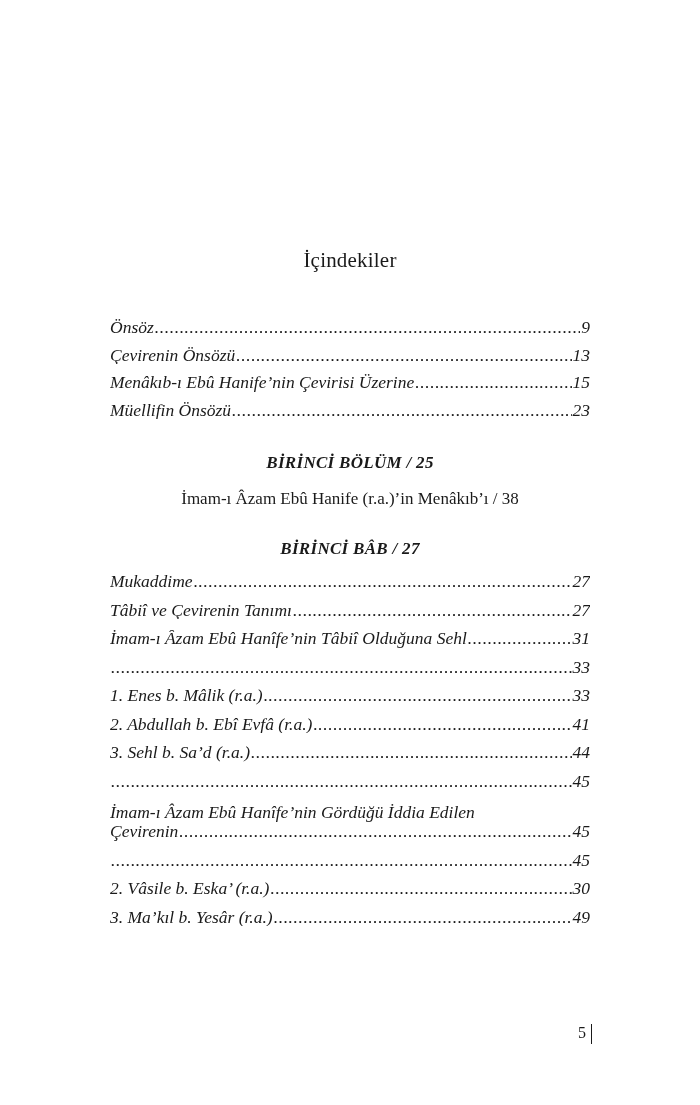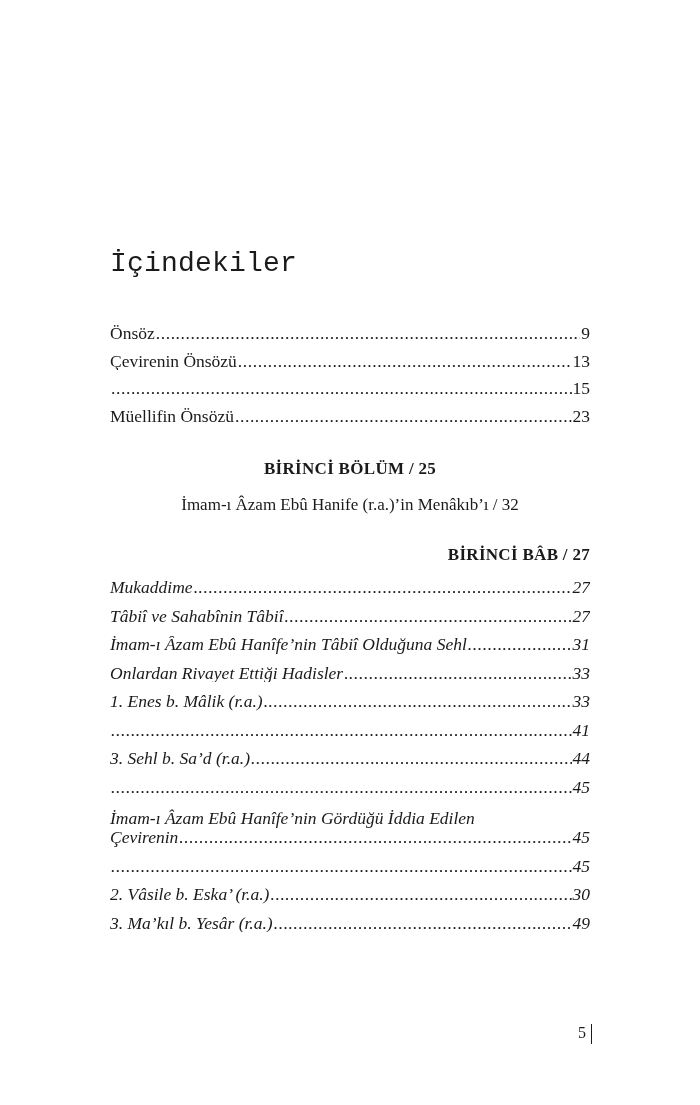--- a/index.html
+++ b/index.html
@@ -22,29 +22,30 @@
     padding: 0;
     position: relative;
   }
   .content {
     position: absolute;
     left: 110px;
     top: 0;
     width: 480px;
   }
   .toc-title {
-    font-size: 28px;
+    text-align: center;
+    font-size: 21px;
     margin-top: 248px;
     margin-bottom: 0;
     letter-spacing: 0.2px;
     font-weight: normal;
-    font-family: Liberation Mono, monospace;
   }
   .front-list {
     margin-top: 46px;
+    font-style: italic;
   }
   .entry {
     display: flex;
     align-items: baseline;
     font-size: 17.5px;
     line-height: 1.0;
     margin-bottom: 10px;
     white-space: nowrap;
     overflow: hidden;
   }
@@ -83,31 +84,31 @@
     white-space: nowrap;
     overflow: hidden;
   }
   .section-head {
     text-align: center;
     font-weight: bold;
     font-size: 17px;
     letter-spacing: 0.3px;
     margin-top: 34px;
     margin-bottom: 0;
+    font-style: italic;
   }
   .section-sub {
     text-align: center;
     font-size: 17px;
     margin-top: 16px;
     margin-bottom: 0;
   }
   .section-head.second {
     margin-top: 30px;
     margin-bottom: 14px;
-    text-align: right;
   }
   .main-list .entry {
     margin-bottom: 11px;
     font-style: italic;
   }
   .folio {
     position: absolute;
     right: 108px;
     bottom: 62px;
     font-size: 16px;
@@ -141,72 +142,73 @@
         <span class="page-num">9</span>
       </div>
 
       <div class="entry">
         <span class="label">Çevirenin Önsözü</span>
         <span class="leader">...................................................................................................................</span>
         <span class="page-num">13</span>
       </div>
 
       <div class="entry">
+        <span class="label">Menâkıb-ı Ebû Hanife’nin Çevirisi Üzerine</span>
         <span class="leader">...................................................................................................................</span>
         <span class="page-num">15</span>
       </div>
 
       <div class="entry">
         <span class="label">Müellifin Önsözü</span>
         <span class="leader">...................................................................................................................</span>
         <span class="page-num">23</span>
       </div>
 
     </div>
 
     <div class="section-head">BİRİNCİ BÖLÜM / 25</div>
-    <div class="section-sub">İmam-ı Âzam Ebû Hanife (r.a.)’in Menâkıb’ı / 32</div>
+    <div class="section-sub">İmam-ı Âzam Ebû Hanife (r.a.)’in Menâkıb’ı / 38</div>
 
     <div class="section-head second">BİRİNCİ BÂB / 27</div>
 
     <div class="main-list">
 
       <div class="entry">
         <span class="label">Mukaddime</span>
         <span class="leader">...................................................................................................................</span>
         <span class="page-num">27</span>
       </div>
 
       <div class="entry">
-        <span class="label">Tâbiî ve Sahabînin Tâbiî</span>
+        <span class="label">Tâbiî ve Çevirenin Tanımı</span>
         <span class="leader">...................................................................................................................</span>
         <span class="page-num">27</span>
       </div>
 
       <div class="entry">
         <span class="label">İmam-ı Âzam Ebû Hanîfe’nin Tâbiî Olduğuna Sehl</span>
         <span class="leader">...................................................................................................................</span>
         <span class="page-num">31</span>
       </div>
 
       <div class="entry twoline">
         <span class="secondline">
-          <span class="label">Onlardan Rivayet Ettiği Hadisler</span>
           <span class="leader">...................................................................................................................</span>
           <span class="page-num">33</span>
         </span>
       </div>
 
       <div class="entry">
         <span class="label">1. Enes b. Mâlik (r.a.)</span>
         <span class="leader">...................................................................................................................</span>
         <span class="page-num">33</span>
       </div>
 
       <div class="entry">
+        <span class="label">2. Abdullah b. Ebî Evfâ (r.a.)</span>
         <span class="leader">...................................................................................................................</span>
         <span class="page-num">41</span>
       </div>
 
       <div class="entry">
         <span class="label">3. Sehl b. Sa’d (r.a.)</span>
         <span class="leader">...................................................................................................................</span>
         <span class="page-num">44</span>
       </div>
 

